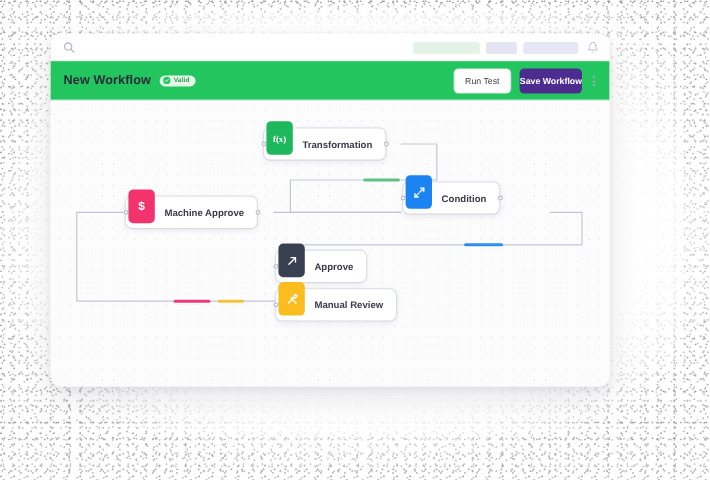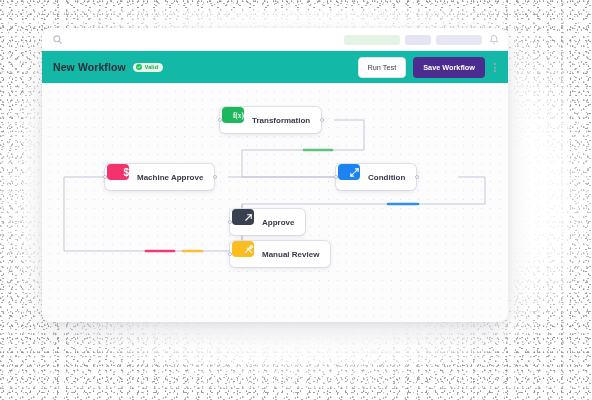--- a/index.html
+++ b/index.html
@@ -66,21 +66,21 @@
   .chip-b { width: 26px; background: #e4e4f2; }
   .chip-c { width: 46px; background: #e6e6f4; }
   .bell-icon { width: 10px; height: 11px; color: #b9bdc9; display:block; margin-left:2px; }
 
   
   .header {
     position: relative; height: 33px;
     display: flex; align-items: center;
     padding: 0 11px;
     border-bottom: 1px solid #f0f1f5;
-    background: #14b8a6;
+    background: #22c55e;
   }
   .title {
     font-size: 10.5px; font-weight: 600; color: #2b2b3a;
     letter-spacing: 0.1px;
   }
   .badge {
     display: inline-flex; align-items: center; gap: 2.5px;
     margin-left: 7px; padding: 1.5px 5px 1.5px 3.5px;
     background: #e6f7ea; border-radius: 7px;
   }
@@ -93,21 +93,21 @@
   .header-actions {
     position: absolute; right: 10px; top: 0; height: 33px;
     display: flex; align-items: center; gap: 7px;
   }
   .btn { font-size: 7.3px; border-radius: 4px; cursor: pointer; white-space: nowrap; }
   .btn-ghost {
     padding: 5px 9px; background: #fff; color: #3c3c4c;
     border: 1px solid #e2e3ea; font-weight: 500;
   }
   .btn-primary {
-    padding: 6px 10px; background: #4c2d8f; color: #fff;
+    padding: 6px 0; background: #4c2d8f; color: #fff;
     border: none; font-weight: 600;
   }
   .kebab { display:flex; flex-direction:column; gap:1.5px; padding: 4px 2px; cursor:pointer; }
   .kebab i { width: 2px; height: 2px; border-radius: 50%; background: #a6a9b5; display:block; }
 
   
   .canvas {
     position: relative; height: 238px;
     background-color: #fcfcfd;
     background-image: radial-gradient(circle, #dcdde5 0.55px, transparent 0.6px);
@@ -121,41 +121,41 @@
     position: absolute;
     display: flex; align-items: center;
     background: #ffffff;
     border-radius: 5px;
     box-shadow: 0 1.5px 5px rgba(60,60,90,0.10), 0 0 0 1px rgba(225,227,235,0.85);
     height: 26px;
     padding-right: 11px;
     cursor: pointer;
   }
   .node-icon {
-    width: 22px; height: 16px; margin: 2px 8px 12px 2px;
+    width: 22px; height: 28px; margin: 2px 8px 12px 2px;
     border-radius: 4px;
-    display: flex; align-items: center; justify-content: flex-end;
+    display: flex; align-items: center; justify-content: center;
     flex: none;
   }
   .node-icon svg { width: 11px; height: 11px; color: #fff; display: block; }
   .node-icon .fx { font-size: 7.4px; font-weight: 700; color: #fff; font-family: "Liberation Serif", serif; }
   .node-icon .dollar { font-size: 10px; font-weight: 700; color: #fff; }
   .node-label { font-size: 8px; color: #3a3a48; font-weight: 700; white-space: nowrap; }
 
   .port {
     position: absolute; width: 4px; height: 4px; border-radius: 50%;
     background: #fff; border: 1.2px solid #b9bcd0; top: 50%;
     margin-top: -2px;
   }
   .port.left  { left: -2.5px; }
   .port.right { right: -2.5px; }
 
   .n-transformation { left: 178px; top: 23px; }
   .n-ml             { left: 63px;  top: 80px; }
-  .n-condition      { left: 294px; top: 80px; }
+  .n-condition      { left: 294px; top: 68px; }
   .n-approve        { left: 188px; top: 125px; }
   .n-review        { left: 188px; top: 157px; }
 
   .ic-green  { background: #1eb85c; }
   .ic-pink   { background: #f2336e; }
   .ic-blue   { background: #1b84f2; }
   .ic-slate  { background: #39404f; }
   .ic-amber  { background: #fbbc1f; }
 </style>
 </head>

